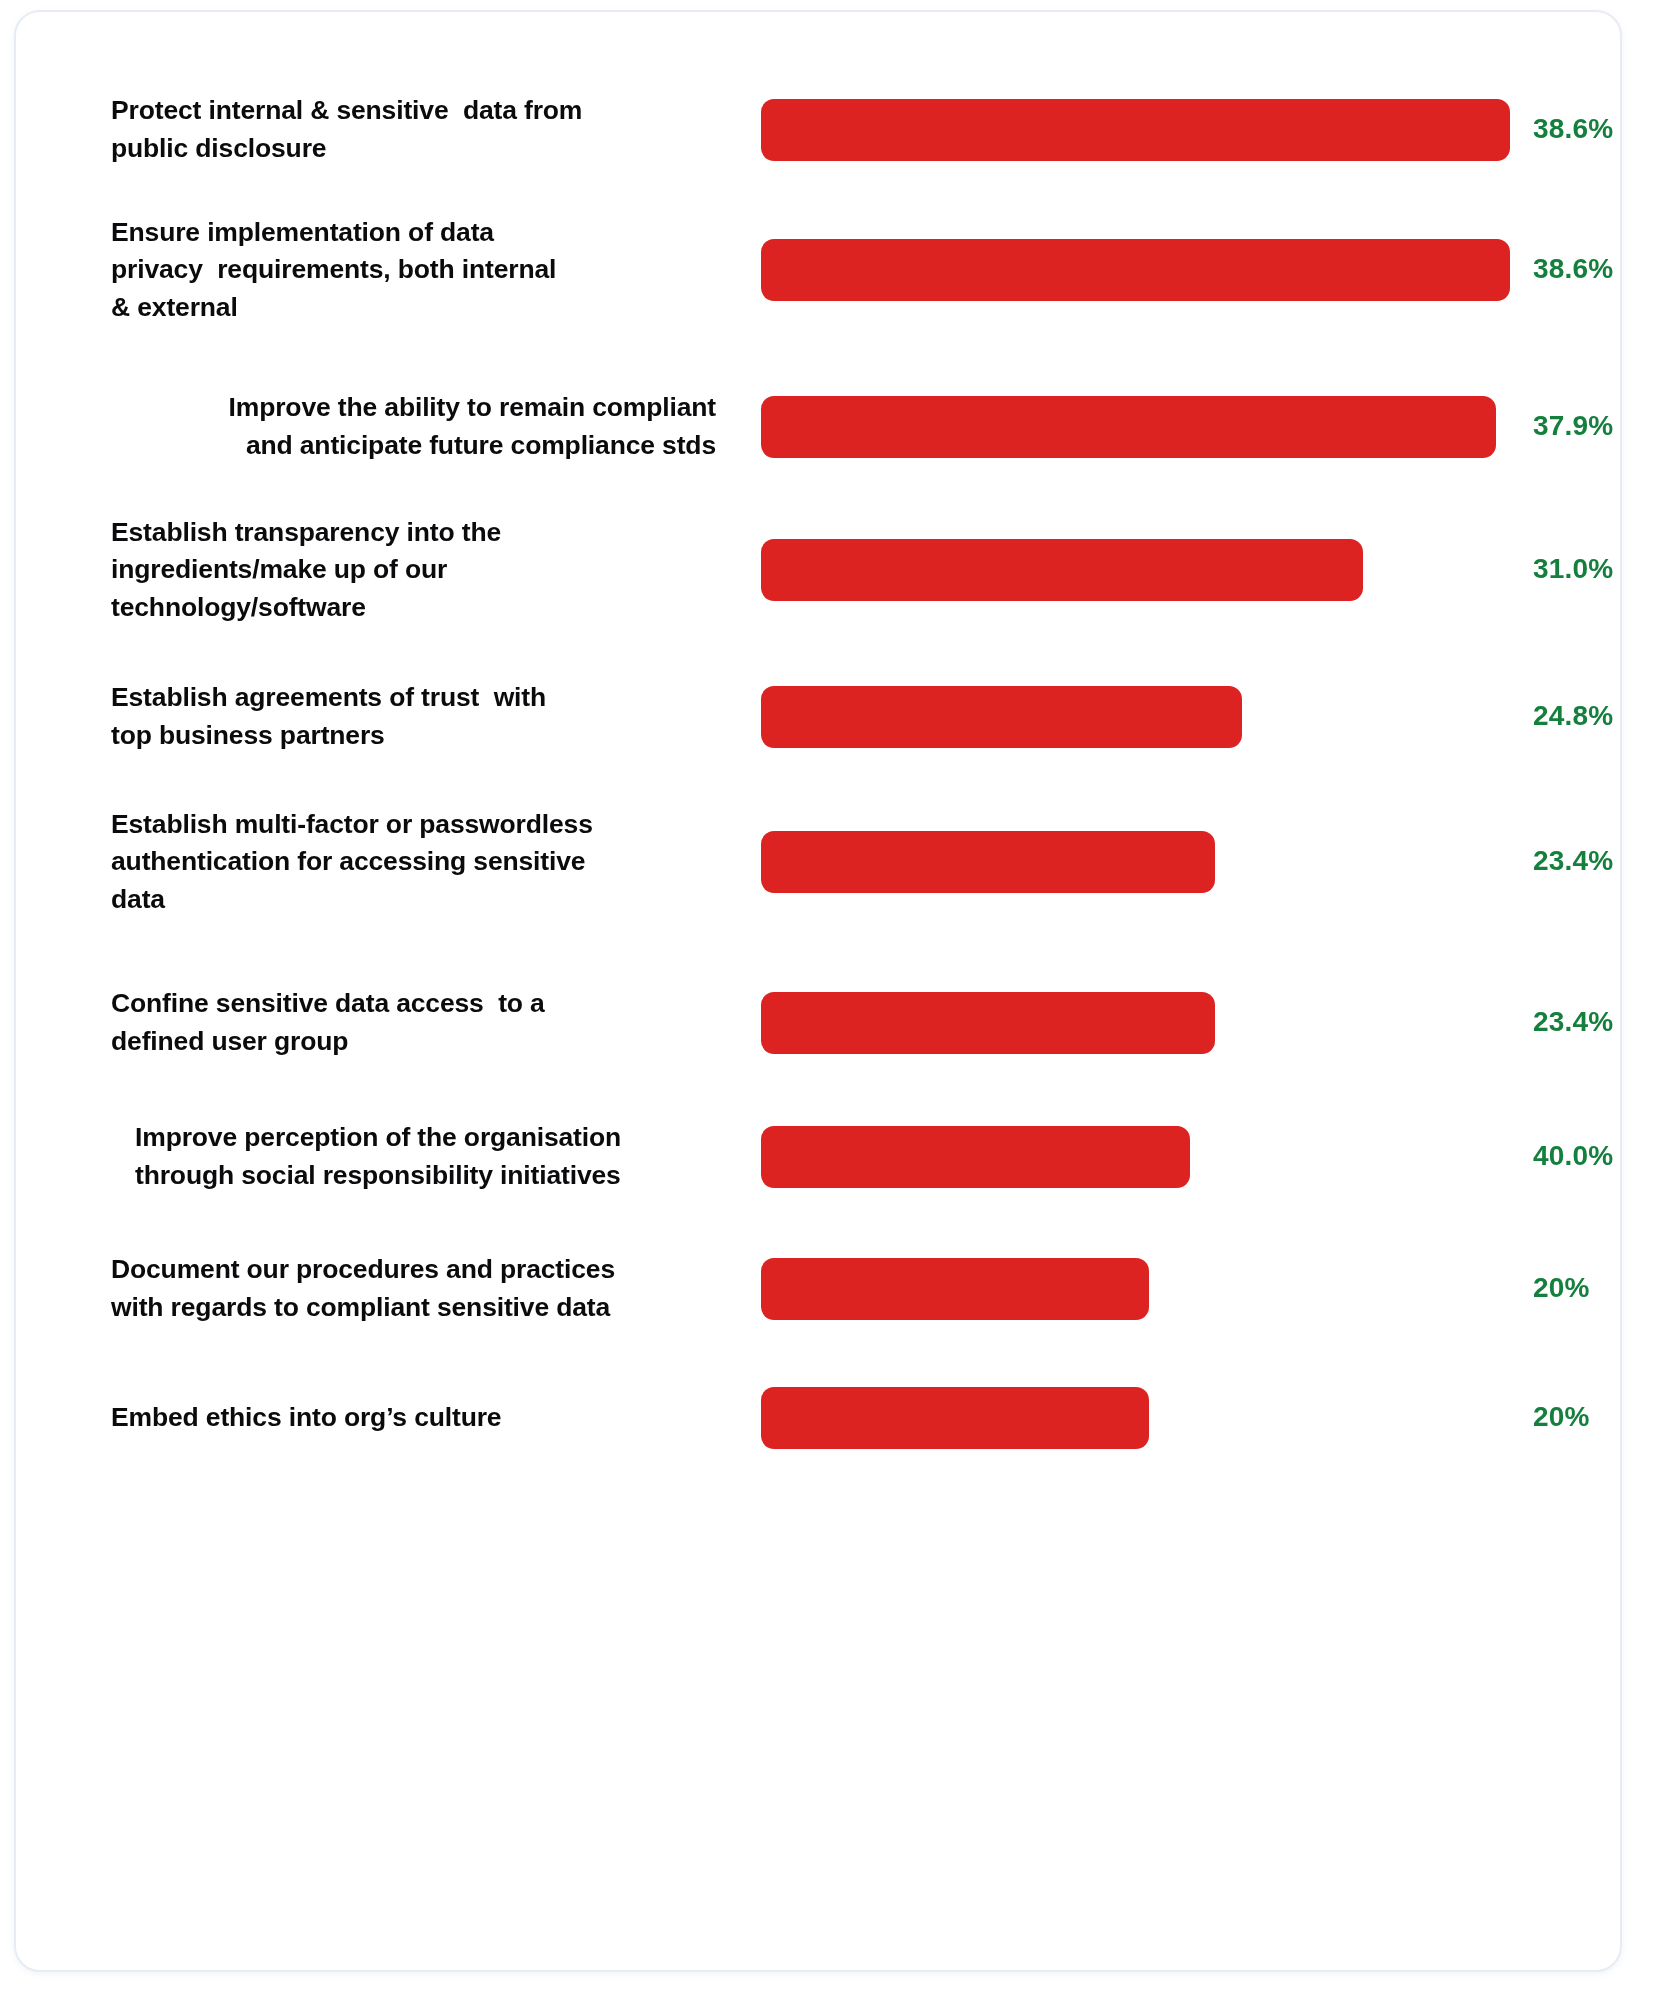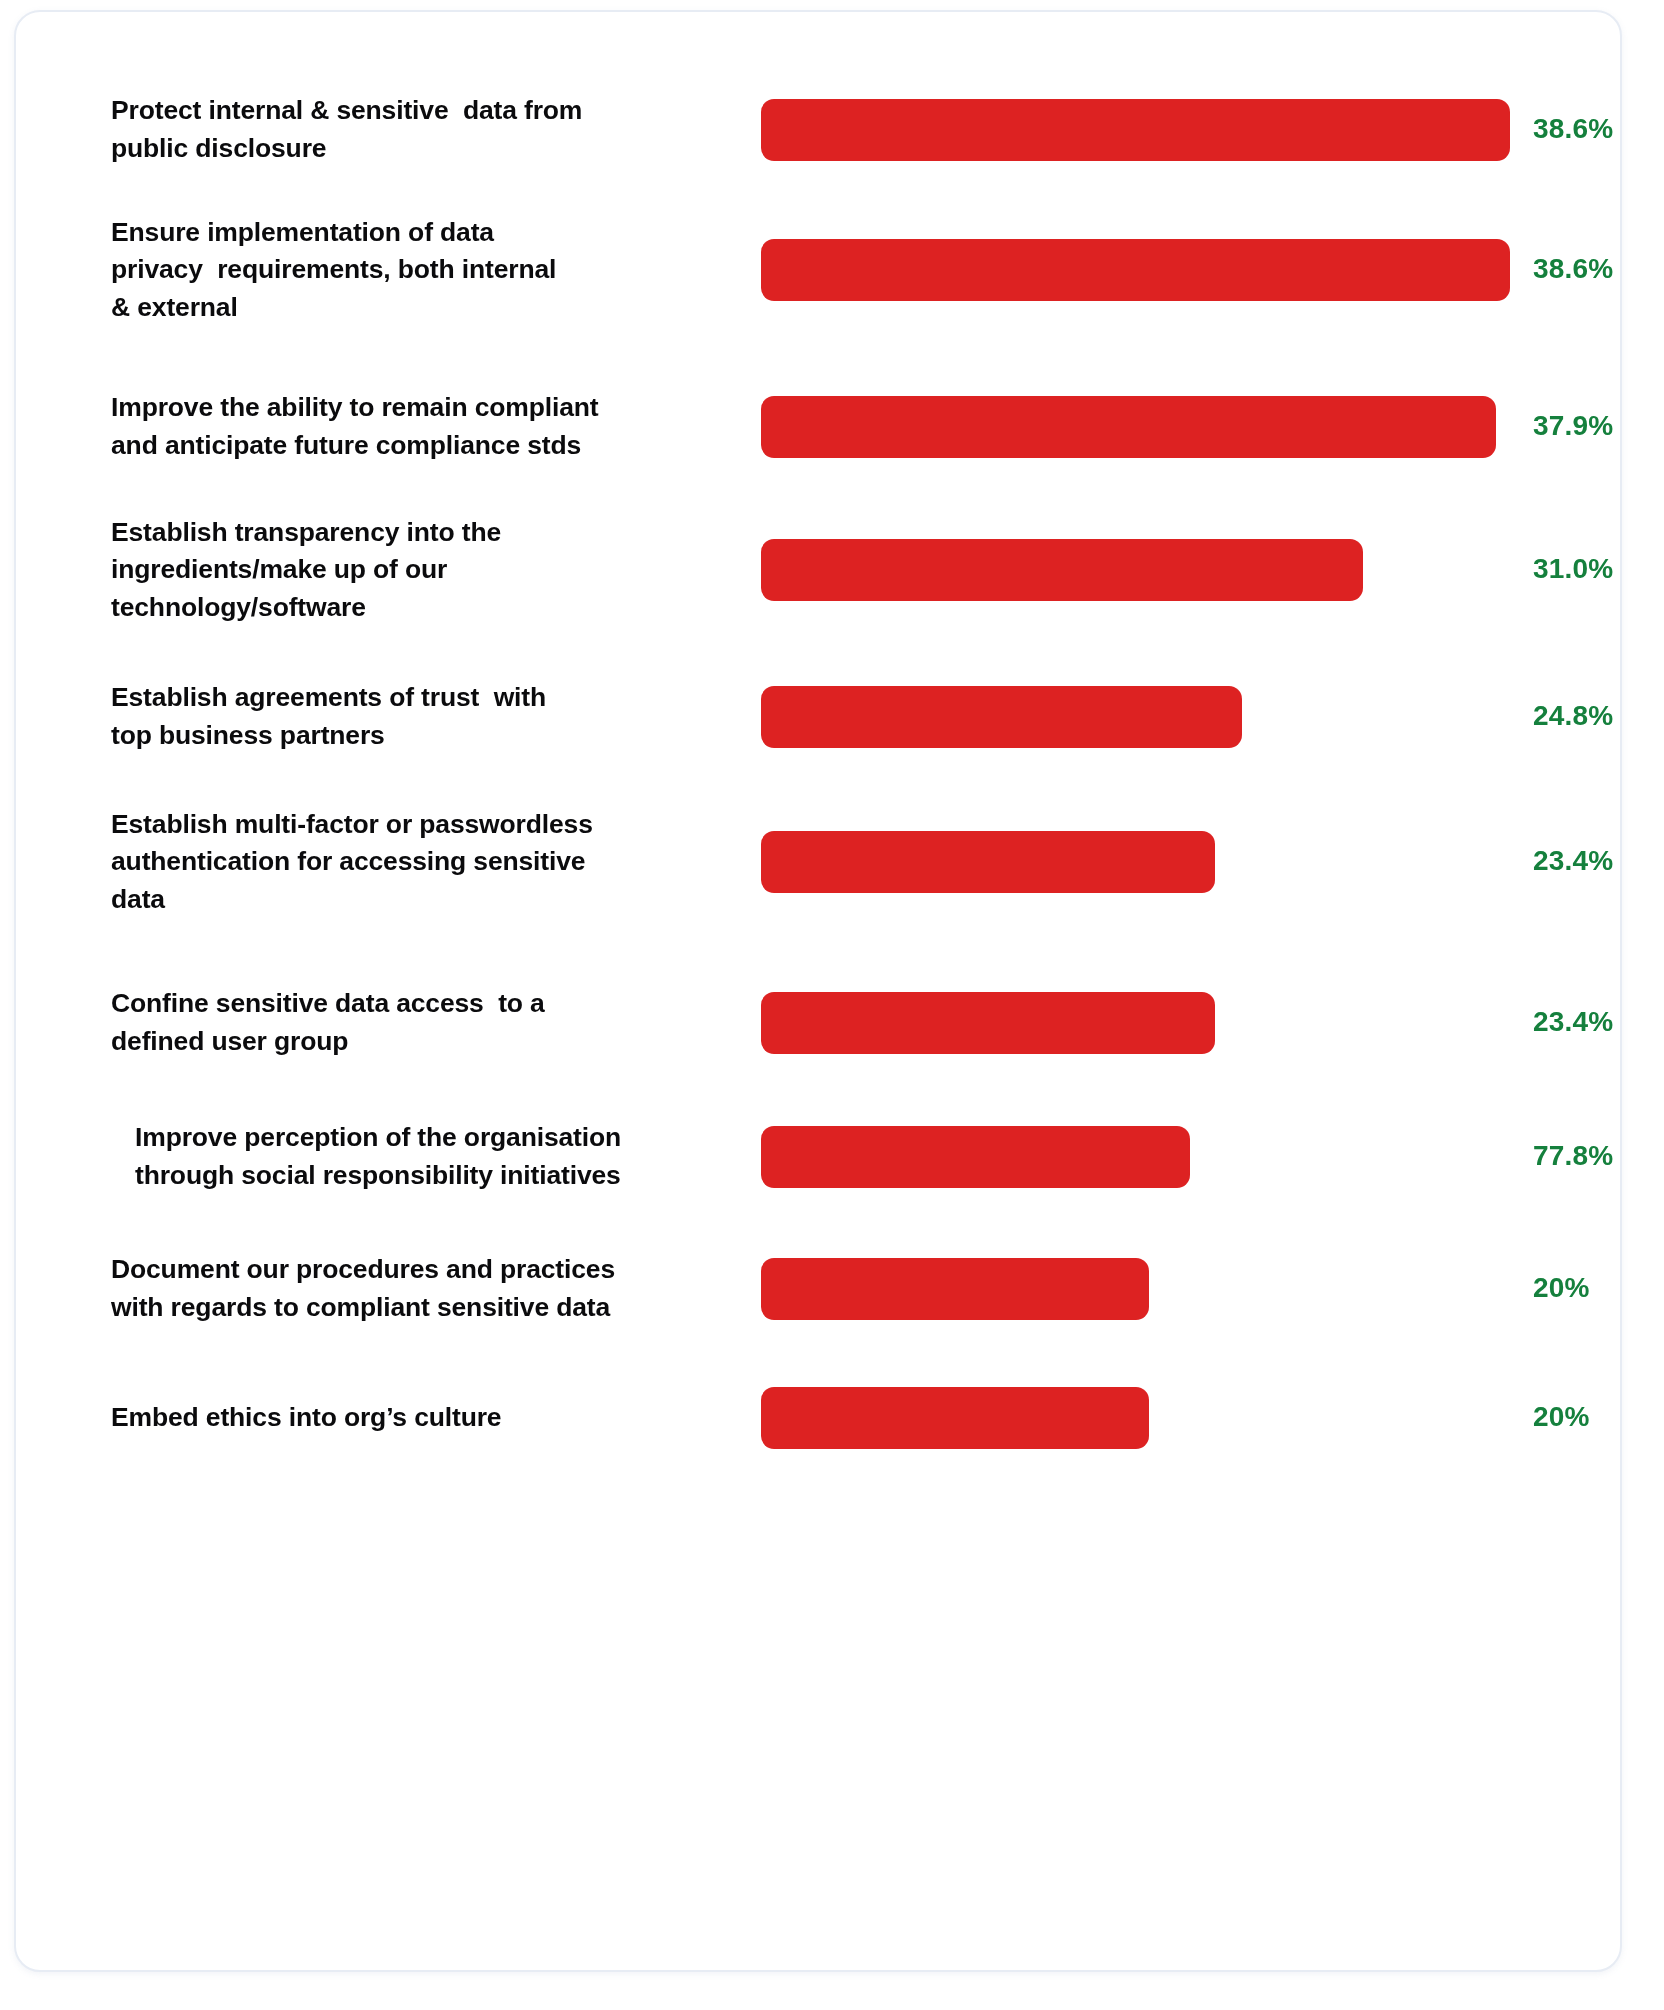--- a/index.html
+++ b/index.html
@@ -98,21 +98,21 @@
       <div class="row" style="top: 258px;">
         <div class="cat-label" style="top: -56.445px;">Ensure implementation of data
 privacy  requirements, both internal
 &amp; external</div>
         <div class="bar-track" style="top: -31px;">
           <div class="bar" title="Ensure implementation of data privacy  requirements, both internal &amp; external — 38.6%" style="width: 749px; background: rgb(221, 34, 34);"></div>
         </div>
         <div class="value-label" style="top: -17px;">38.6%</div>
       </div>
       <div class="row" style="top: 415px;">
-        <div class="cat-label" style="top: -37.63px;">Improve the ability to remain compliant
+        <div class="cat-label" style="top: -37.63px; text-align: right;">Improve the ability to remain compliant
 and anticipate future compliance stds</div>
         <div class="bar-track" style="top: -31px;">
           <div class="bar" title="Improve the ability to remain compliant and anticipate future compliance stds — 37.9%" style="width: 735.417px; background: rgb(221, 34, 34);"></div>
         </div>
         <div class="value-label" style="top: -17px;">37.9%</div>
       </div>
       <div class="row" style="top: 558px;">
         <div class="cat-label" style="top: -56.445px;">Establish transparency into the
 ingredients/make up of our
 technology/software</div>
@@ -145,21 +145,21 @@
           <div class="bar" title="Confine sensitive data access  to a defined user group — 23.4%" style="width: 454.057px; background: rgb(221, 34, 34);"></div>
         </div>
         <div class="value-label" style="top: -17px;">23.4%</div>
       </div>
       <div class="row" style="top: 1145px;">
         <div class="cat-label" style="top: -37.63px; margin-left: 24px;">Improve perception of the organisation
 through social responsibility initiatives</div>
         <div class="bar-track" style="top: -31px;">
           <div class="bar" title="Improve perception of the organisation through social responsibility initiatives — 22.1%" style="width: 428.832px; background: rgb(221, 34, 34);"></div>
         </div>
-        <div class="value-label" style="top: -17px;">77.8%</div>
+        <div class="value-label" style="top: -17px;">40.0%</div>
       </div>
       <div class="row" style="top: 1277px;">
         <div class="cat-label" style="top: -37.63px;">Document our procedures and practices
 with regards to compliant sensitive data</div>
         <div class="bar-track" style="top: -31px;">
           <div class="bar" title="Document our procedures and practices with regards to handling sensitive data — 20%" style="width: 388.083px; background: rgb(221, 34, 34);"></div>
         </div>
         <div class="value-label" style="top: -17px;">20%</div>
       </div>
       <div class="row" style="top: 1406px;">

